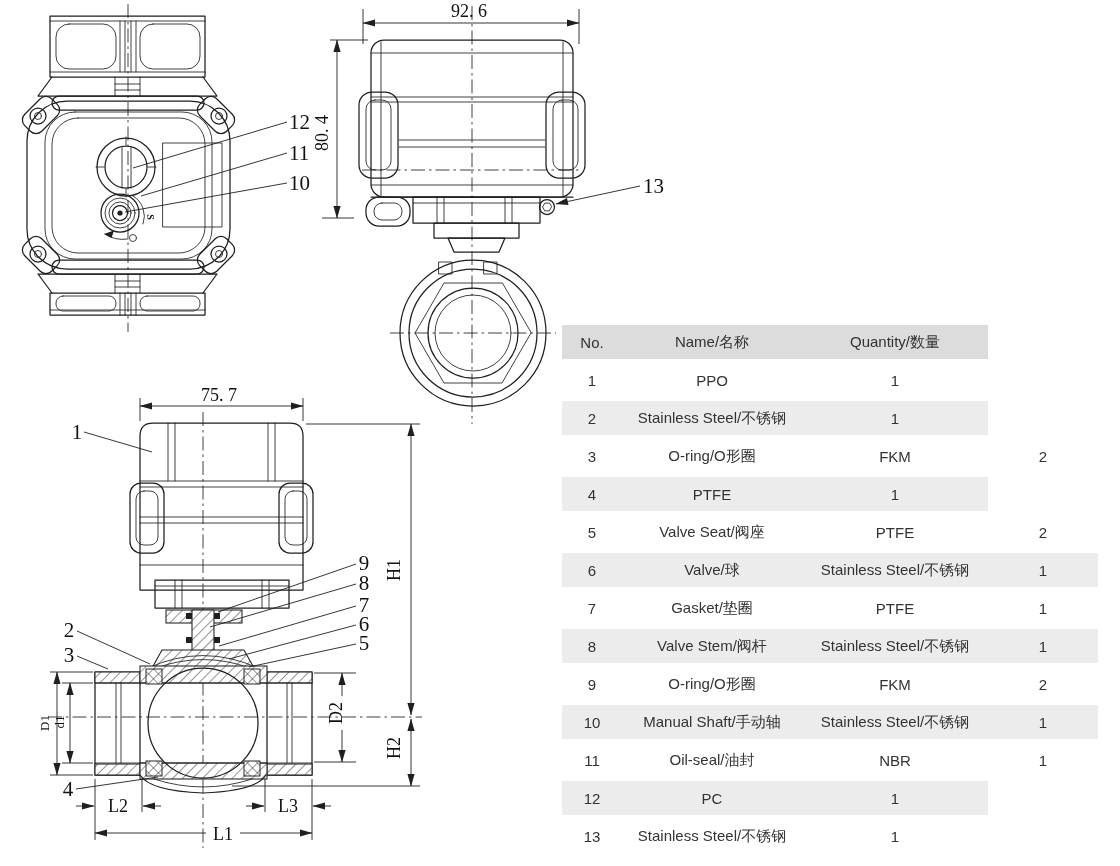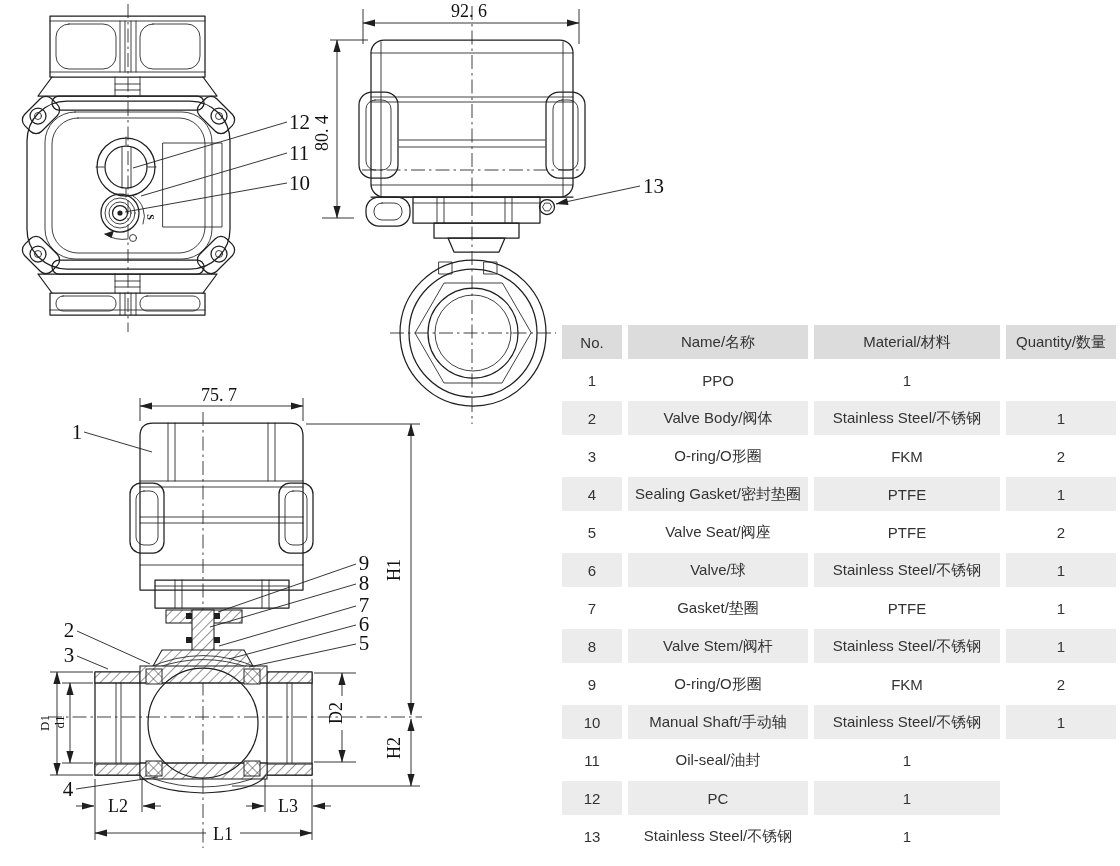--- a/index.html
+++ b/index.html
@@ -11,21 +11,21 @@
   .cl{fill:none;stroke:#1f1f1f;stroke-width:0.85;stroke-dasharray:14 4 2.5 4;}
   .dim{fill:none;stroke:#1f1f1f;stroke-width:0.9;}
   .ht{fill:url(#h1);stroke:#1f1f1f;stroke-width:1.05;}
   .xh{fill:url(#h2);stroke:#1f1f1f;stroke-width:0.95;}
   .dt{font:18px "Liberation Serif",serif;fill:#111;}
   .dts{font:13px "Liberation Serif",serif;fill:#111;}
   .ct{font:21px "Liberation Serif",serif;fill:#111;}
   .st{font:bold 10px "Liberation Serif",serif;fill:#111;}
   
   .ptable{position:absolute;left:562px;top:325px;width:554px;color:#333;font-size:15px;}
-  .trow{display:grid;grid-template-columns:60px 180px 186px 110px;column-gap:6px;margin-bottom:4px;}
+  .trow{display:grid;grid-template-columns:60px 180px 186px 110px;margin-bottom:4px;}
   .tcell{height:34px;display:flex;align-items:center;justify-content:center;text-align:center;white-space:nowrap;}
   .thead .tcell{background:#dcdcdc;}
   .trow.stripe .tcell{background:#ececec;}
 </style>
 </head>
 <body>
 
 <div class="canvas">
 
 <svg width="1120" height="866" viewBox="0 0 1120 866">
@@ -282,44 +282,41 @@
     <text class="ct" x="364" y="631" text-anchor="middle">6</text>
     <text class="ct" x="364" y="650" text-anchor="middle">5</text>
   </g>
 </svg>
 
 
 <div class="ptable">
   <div class="trow thead">
     <div class="tcell">No.</div>
     <div class="tcell">Name/名称</div>
-    <div class="tcell">Material/材料</div>
     <div class="tcell">Quantity/数量</div>
   </div>
   <div id="tbody">
         <div class="trow">
           <div class="tcell">1</div>
           <div class="tcell">PPO</div>
           <div class="tcell">1</div>
         </div>
         <div class="trow stripe">
           <div class="tcell">2</div>
-          <div class="tcell">Valve Body/阀体</div>
           <div class="tcell">Stainless Steel/不锈钢</div>
           <div class="tcell">1</div>
         </div>
         <div class="trow">
           <div class="tcell">3</div>
           <div class="tcell">O-ring/O形圈</div>
           <div class="tcell">FKM</div>
           <div class="tcell">2</div>
         </div>
         <div class="trow stripe">
           <div class="tcell">4</div>
-          <div class="tcell">Sealing Gasket/密封垫圈</div>
           <div class="tcell">PTFE</div>
           <div class="tcell">1</div>
         </div>
         <div class="trow">
           <div class="tcell">5</div>
           <div class="tcell">Valve Seat/阀座</div>
           <div class="tcell">PTFE</div>
           <div class="tcell">2</div>
         </div>
         <div class="trow stripe">
@@ -348,20 +345,21 @@
         </div>
         <div class="trow stripe">
           <div class="tcell">10</div>
           <div class="tcell">Manual Shaft/手动轴</div>
           <div class="tcell">Stainless Steel/不锈钢</div>
           <div class="tcell">1</div>
         </div>
         <div class="trow">
           <div class="tcell">11</div>
           <div class="tcell">Oil-seal/油封</div>
+          <div class="tcell">NBR</div>
           <div class="tcell">1</div>
         </div>
         <div class="trow stripe">
           <div class="tcell">12</div>
           <div class="tcell">PC</div>
           <div class="tcell">1</div>
         </div>
         <div class="trow">
           <div class="tcell">13</div>
           <div class="tcell">Stainless Steel/不锈钢</div>

